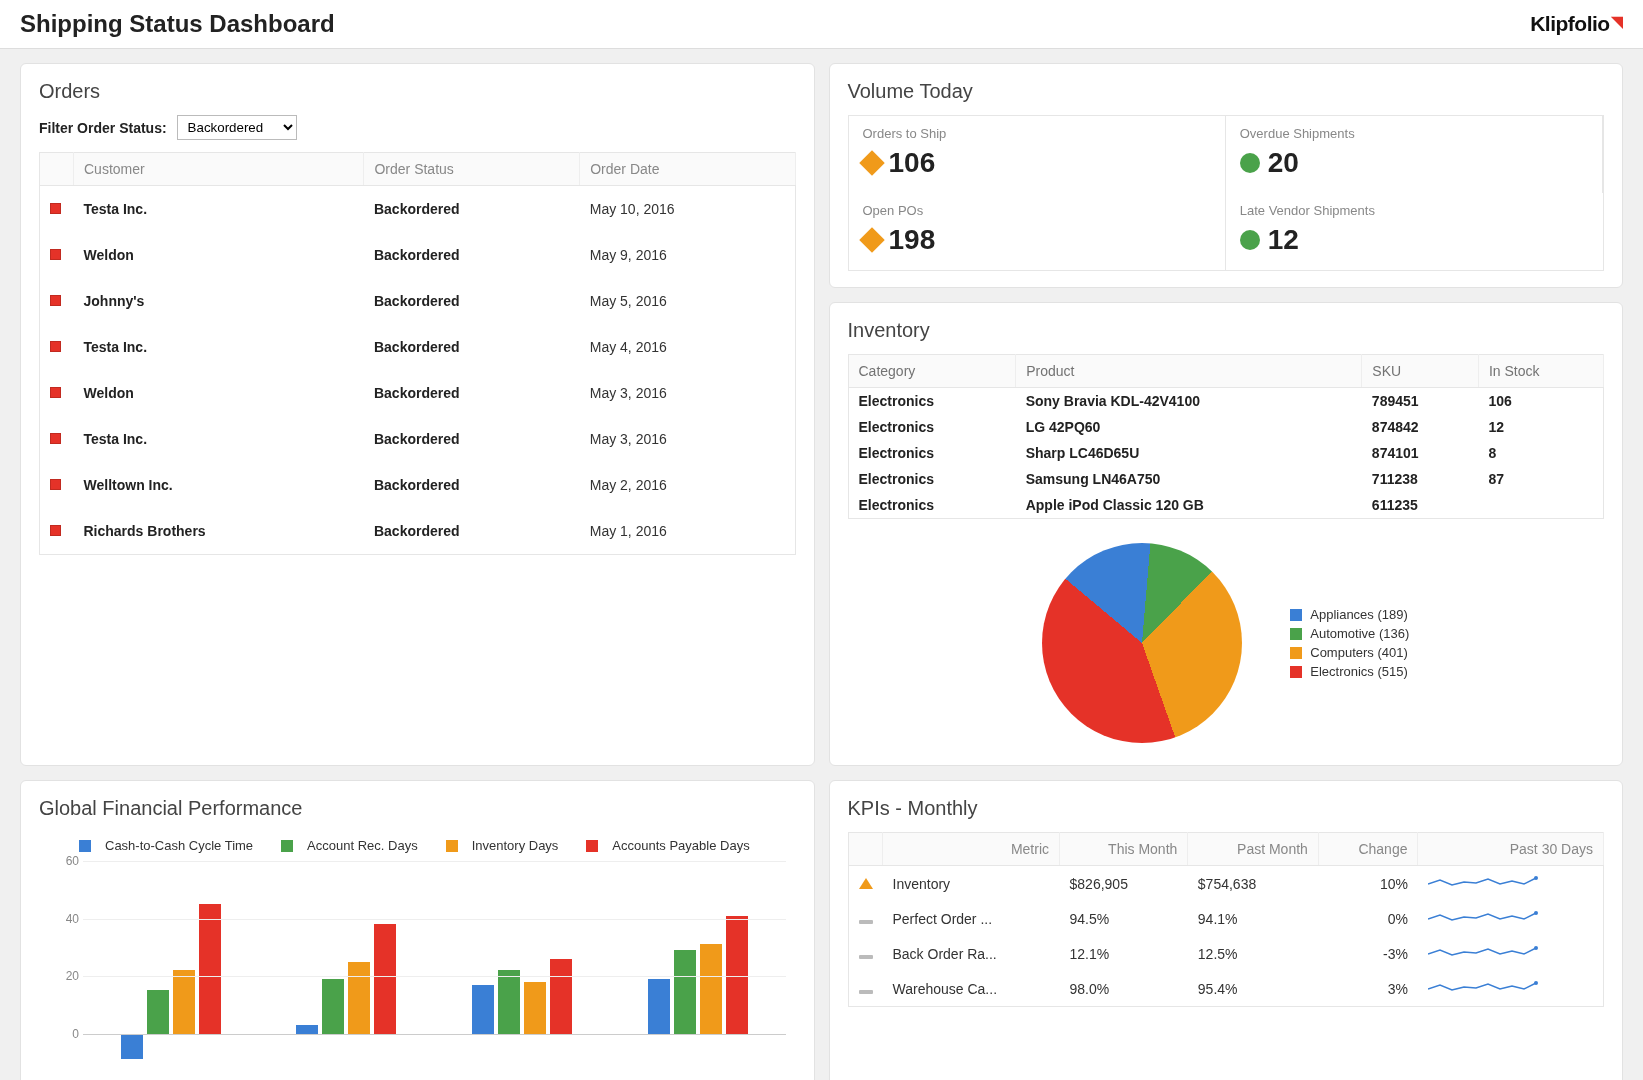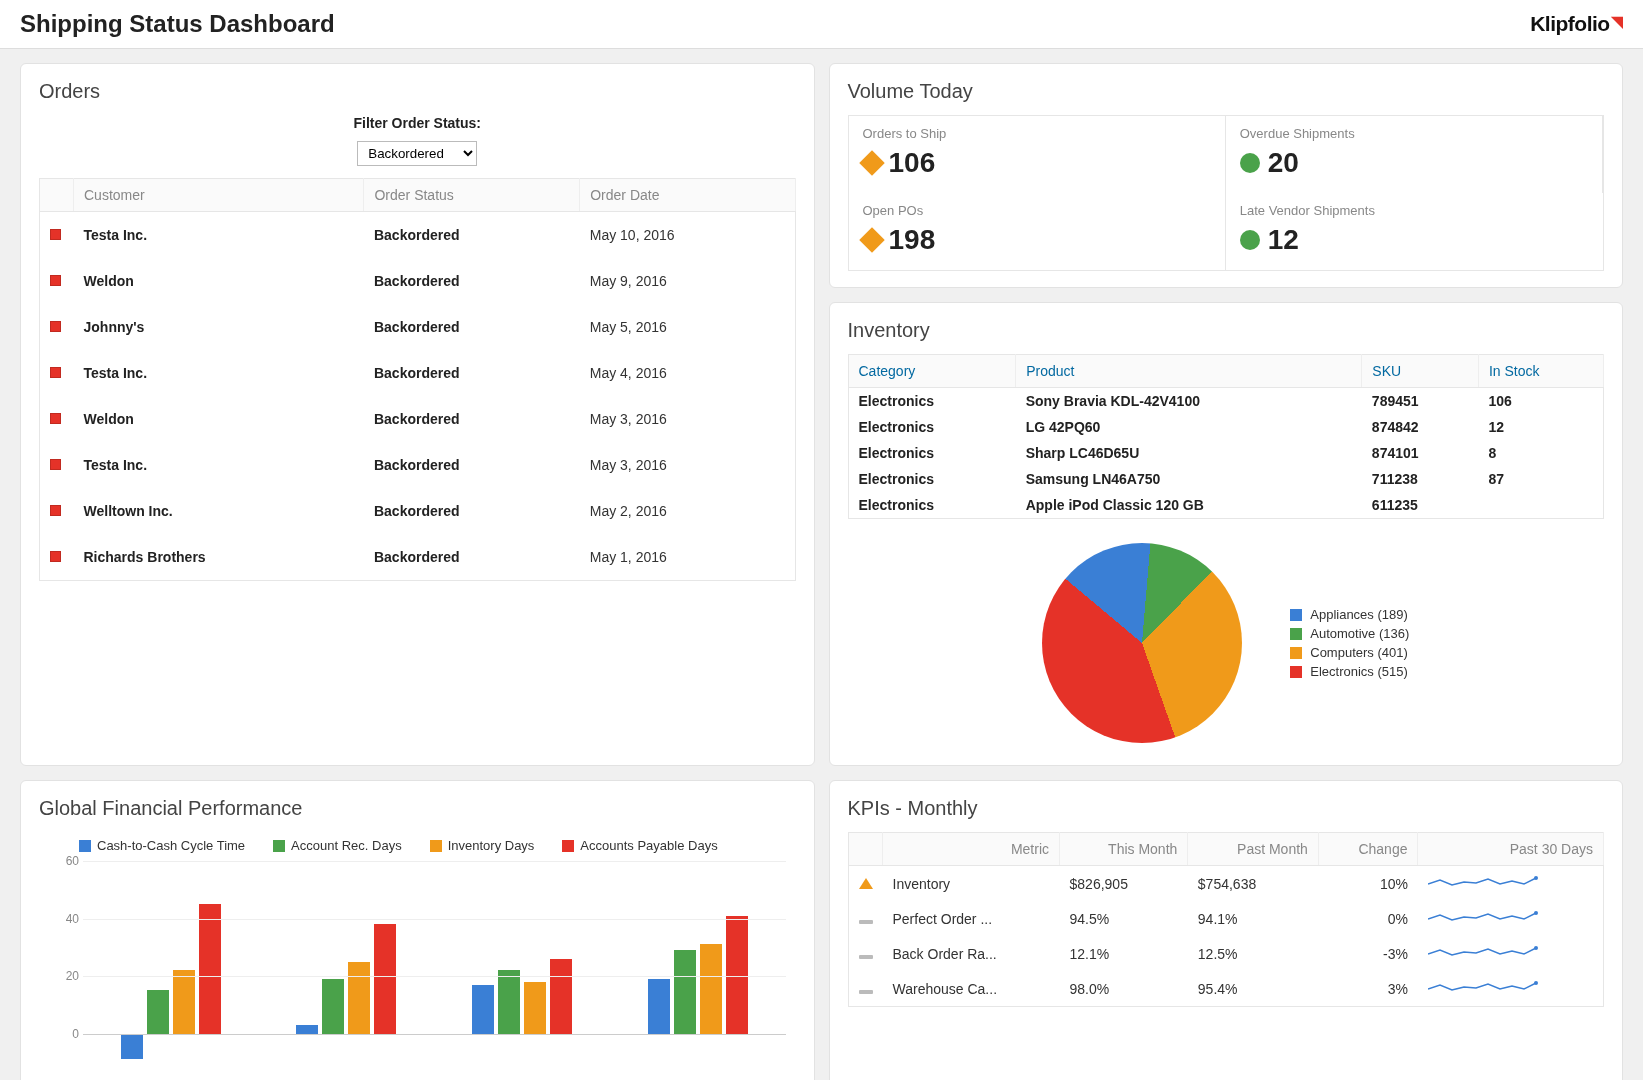--- a/index.html
+++ b/index.html
@@ -37,21 +37,21 @@
   border-radius: 6px;
   padding: 16px 18px;
 }
 .card-title {
   font-size: 20px;
   font-weight: 500;
   color: #444;
   margin-bottom: 12px;
 }
 
-.filter-row { margin-bottom: 12px; font-weight: 700; color:#222; display:flex; align-items:center; gap:10px;flex-direction:column;}
+.filter-row { margin-bottom: 12px; font-weight: 700; color:#222; display:flex; align-items:center; gap:10px;}
 .filter-select {
   font-weight: 400;
   padding: 3px 6px;
   border: 1px solid #bbb;
   background:#fff;
   min-width: 120px;
 }
 table.data {
   width: 100%;
   border-collapse: collapse;
@@ -86,31 +86,31 @@
   border-right: 1px solid #e6e6e6;
 }
 .volume-cell:last-child { border-right:none; }
 .volume-label { color: #888; font-size: 13px; margin-bottom: 6px; }
 .volume-row { display:flex; align-items:center; gap:8px; }
 .volume-value { font-size: 28px; font-weight: 800; color:#222;}
 .diamond-orange { width:18px; height:18px; background:#f09a1a; transform:rotate(45deg); }
 .circle-green { width:20px; height:20px; background:#4aa24a; border-radius:50%;}
 
 table.inv { width:100%; border-collapse:collapse; border:1px solid #e6e6e6; margin-bottom:14px;}
-table.inv th { text-align:left; font-weight:500; color:#0369a1; background:#fafafa; padding:8px 10px; border-bottom:1px solid #e6e6e6; border-right:1px solid #eee;}
+table.inv th { text-align:left; font-weight:500; color:#737373; background:#fafafa; padding:8px 10px; border-bottom:1px solid #e6e6e6; border-right:1px solid #eee;}
 table.inv td { padding:5px 10px; font-weight:700; color:#222; }
 .pie-wrap { display:flex; gap:36px; justify-content:center; align-items:center; padding:10px 0 6px;}
 .pie { width:200px; height:200px; border-radius:50%; }
 .pie-legend { font-size:13px; color:#333;}
 .pie-legend .row { display:flex; align-items:center; gap:8px; margin:4px 0;padding-left:12px;}
 .sq { width:12px; height:12px; }
 .c-blue{background:#3a7fd5;} .c-green{background:#4aa24a;} .c-orange{background:#f09a1a;} .c-red{background:#e53228;}
 
 .chart-legend { display:flex; flex-wrap:wrap; gap:18px 28px; padding:6px 40px 8px; font-size:13px; color:#333;}
-.chart-legend .row{display:flex;align-items:center;gap:6px;}
+.chart-legend .row{display:flex;align-items:center;gap:14px;}
 .bar-chart { position:relative; height:260px; padding-left:44px; padding-bottom:30px;}
 .bar-axis { position:absolute; left:0; top:0; bottom:30px; width:44px; }
 .bar-tick { position:absolute; right:4px; font-size:12px; color:#888; transform:translateY(-50%);}
 .grid-line { position:absolute; left:0; right:0; border-top:1px solid #eee;}
 .bar-groups { position:absolute; left:44px; right:10px; top:0; bottom:30px; display:flex; }
 .bar-group { flex:1; display:flex; align-items:flex-end; justify-content:center; gap:4px; position:relative;}
 .bar { width:22px; }
 .bar-cat { position:absolute; bottom:-24px; left:0; right:8px; text-align:center; font-size:12px; color:#c2410c;}
 .zero-line { border-top:1px solid #ccc !important; }
 

